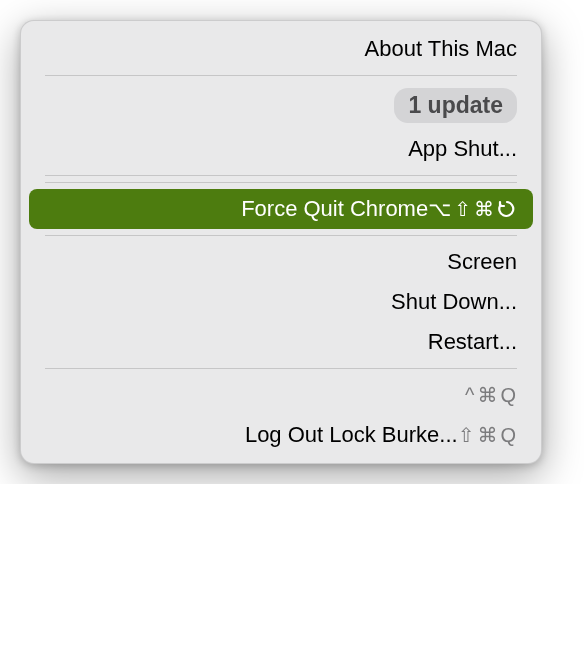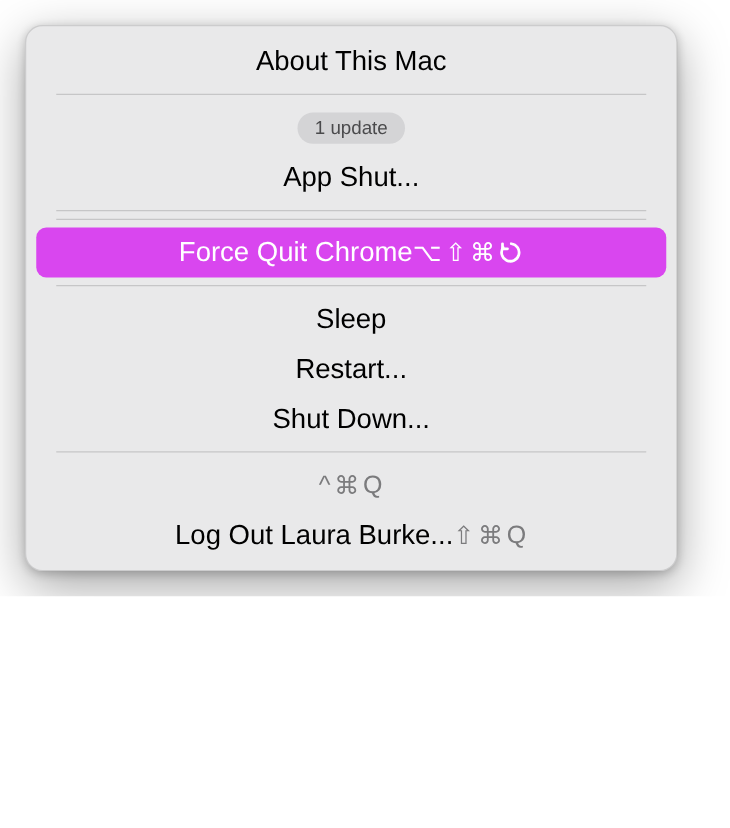--- a/index.html
+++ b/index.html
@@ -19,46 +19,46 @@
       width: 522px;
       background: #e9e9ea;
       border-radius: 14px;
       box-shadow: 0 12px 40px rgba(0,0,0,0.35), 0 2px 8px rgba(0,0,0,0.2);
       padding: 8px 0;
       border: 1px solid rgba(0,0,0,0.12);
     }
     .menu-item {
       display: flex;
       align-items: center;
-      justify-content: center;
+      justify-content: flex-end;
       padding: 6px 24px;
       font-size: 22px;
       color: #000;
       cursor: default;
       min-height: 40px;
     }
     .menu-item.highlighted {
-      background: #d946ef;
+      background: #4d7c0f;
       color: #fff;
       border-radius: 8px;
       margin: 0 8px;
       padding: 6px 16px;
     }
     .separator {
       height: 1px;
       background: rgba(0,0,0,0.15);
       margin: 6px 24px;
     }
     .badge {
       background: #d4d4d6;
       color: #4a4a4c;
-      font-size: 15px;
+      font-size: 23px;
       padding: 4px 14px;
       border-radius: 14px;
-      font-weight: 400;
+      font-weight: 700;
     }
     .chevron {
       font-size: 20px;
       color: #3a3a3c;
       font-weight: 600;
     }
     .shortcut {
       display: flex;
       align-items: center;
       gap: 2px;
@@ -115,43 +115,43 @@
           <path d="M 10 3 A 7 7 0 1 1 3.5 6" stroke="currentColor" stroke-width="2.2" fill="none" stroke-linecap="round"></path>
           <path d="M 3 3 L 3 7 L 7 7" stroke="currentColor" stroke-width="2.2" fill="none" stroke-linecap="round" stroke-linejoin="round"></path>
         </svg>
       </span>
     </span>
   </div>
 
   <div class="separator"></div>
 
   <div class="menu-item">
-    <span>Sleep</span>
+    <span>Screen</span>
+  </div>
+
+  <div class="menu-item">
+    <span>Shut Down...</span>
   </div>
 
   <div class="menu-item">
     <span>Restart...</span>
-  </div>
-
-  <div class="menu-item">
-    <span>Shut Down...</span>
   </div>
 
   <div class="separator"></div>
 
   <div class="menu-item">
     <span class="shortcut">
       <span class="shortcut-sym">^</span>
       <span class="shortcut-sym">⌘</span>
       <span class="shortcut-sym">Q</span>
     </span>
   </div>
 
   <div class="menu-item">
-    <span>Log Out Laura Burke...</span>
+    <span>Log Out Lock Burke...</span>
     <span class="shortcut">
       <span class="shortcut-sym">⇧</span>
       <span class="shortcut-sym">⌘</span>
       <span class="shortcut-sym">Q</span>
     </span>
   </div>
 
 </div>
 
 </body></html>

